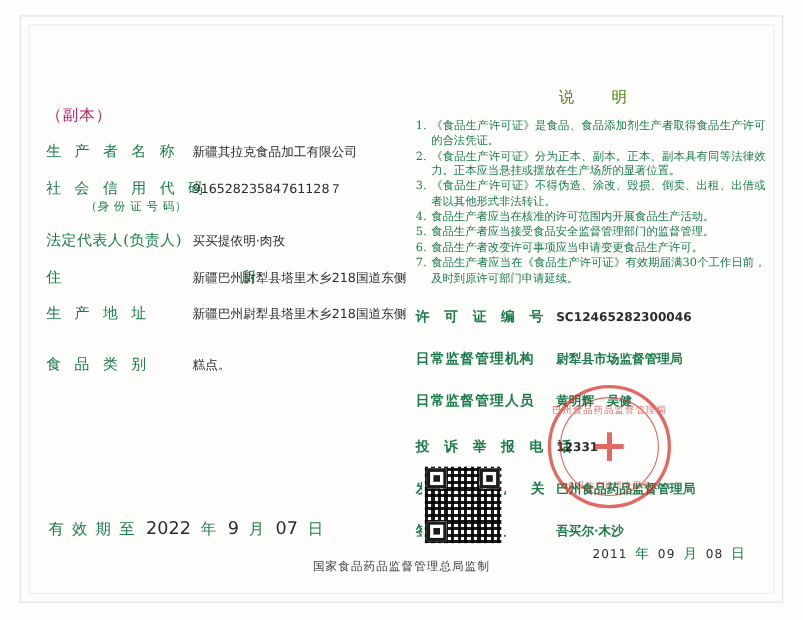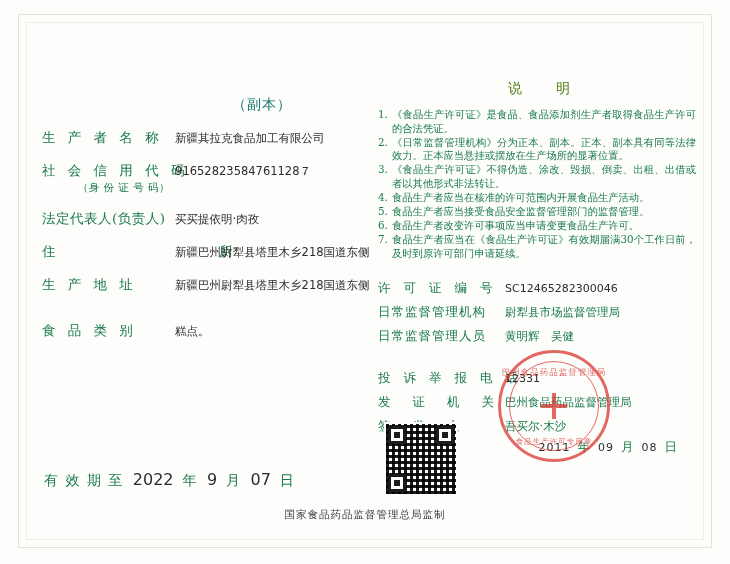--- a/index.html
+++ b/index.html
@@ -50,22 +50,22 @@
     font-family: "DejaVu Serif", "Liberation Serif", serif;
     font-size: 27px;
     font-weight: bold;
     color: #1a7a4a;
     letter-spacing: 2px;
     white-space: nowrap;
   }
   .sub-title {
     font-family: "DejaVu Serif", "Liberation Serif", serif;
     font-size: 14px;
-    color: #0f766e;
-    text-align: right;
+    color: #be185d;
+    text-align: left;
     width: 250px;
     margin-top: 4px;
     letter-spacing: 1px;
   }
 
   .field {
     position: relative;
     margin-top: 13px;
     min-height: 20px;
   }
@@ -150,23 +150,24 @@
     position: relative;
     text-align: justify;
   }
   .notes-list li .idx {
     position: absolute;
     left: 0;
     top: 0;
   }
 
   .rfield {
-    margin-top: 2px;
+    margin-top: 16px;
     position: relative;
     height: 22px;
+    font-weight: bold;
   }
   .rlabel {
     font-family: "DejaVu Serif", "Liberation Serif", serif;
     font-size: 12.5px;
     color: #1a7a4a;
     display: inline-block;
     width: 122px;
     letter-spacing: 1px;
     white-space: nowrap;
   }
@@ -356,21 +357,21 @@
     <span class="num">07</span>
     <span>日</span>
   </div>
 
   <div class="right-col">
 
     <div class="notes-title">说　明</div>
 
     <ul class="notes-list">
       <li><span class="idx">1.</span><span>《食品生产许可证》是食品、食品添加剂生产者取得食品生产许可的合法凭证。</span></li>
-      <li><span class="idx">2.</span><span>《日常监督管理机构》分为正本、副本。正本、副本具有同等法律效力。正本应当悬挂或摆放在生产场所的显著位置。</span></li>
+      <li><span class="idx">2.</span><span>《食品生产许可证》分为正本、副本。正本、副本具有同等法律效力。正本应当悬挂或摆放在生产场所的显著位置。</span></li>
       <li><span class="idx">3.</span><span>《食品生产许可证》不得伪造、涂改、毁损、倒卖、出租、出借或者以其他形式非法转让。</span></li>
       <li><span class="idx">4.</span><span>食品生产者应当在核准的许可范围内开展食品生产活动。</span></li>
       <li><span class="idx">5.</span><span>食品生产者应当接受食品安全监督管理部门的监督管理。</span></li>
       <li><span class="idx">6.</span><span>食品生产者改变许可事项应当申请变更食品生产许可。</span></li>
       <li><span class="idx">7.</span><span>食品生产者应当在《食品生产许可证》有效期届满30个工作日前，及时到原许可部门申请延续。</span></li>
     </ul>
 
     <div class="block-a">
       <div class="rfield">
         <span class="rlabel sp4">许 可 证 编 号</span>

